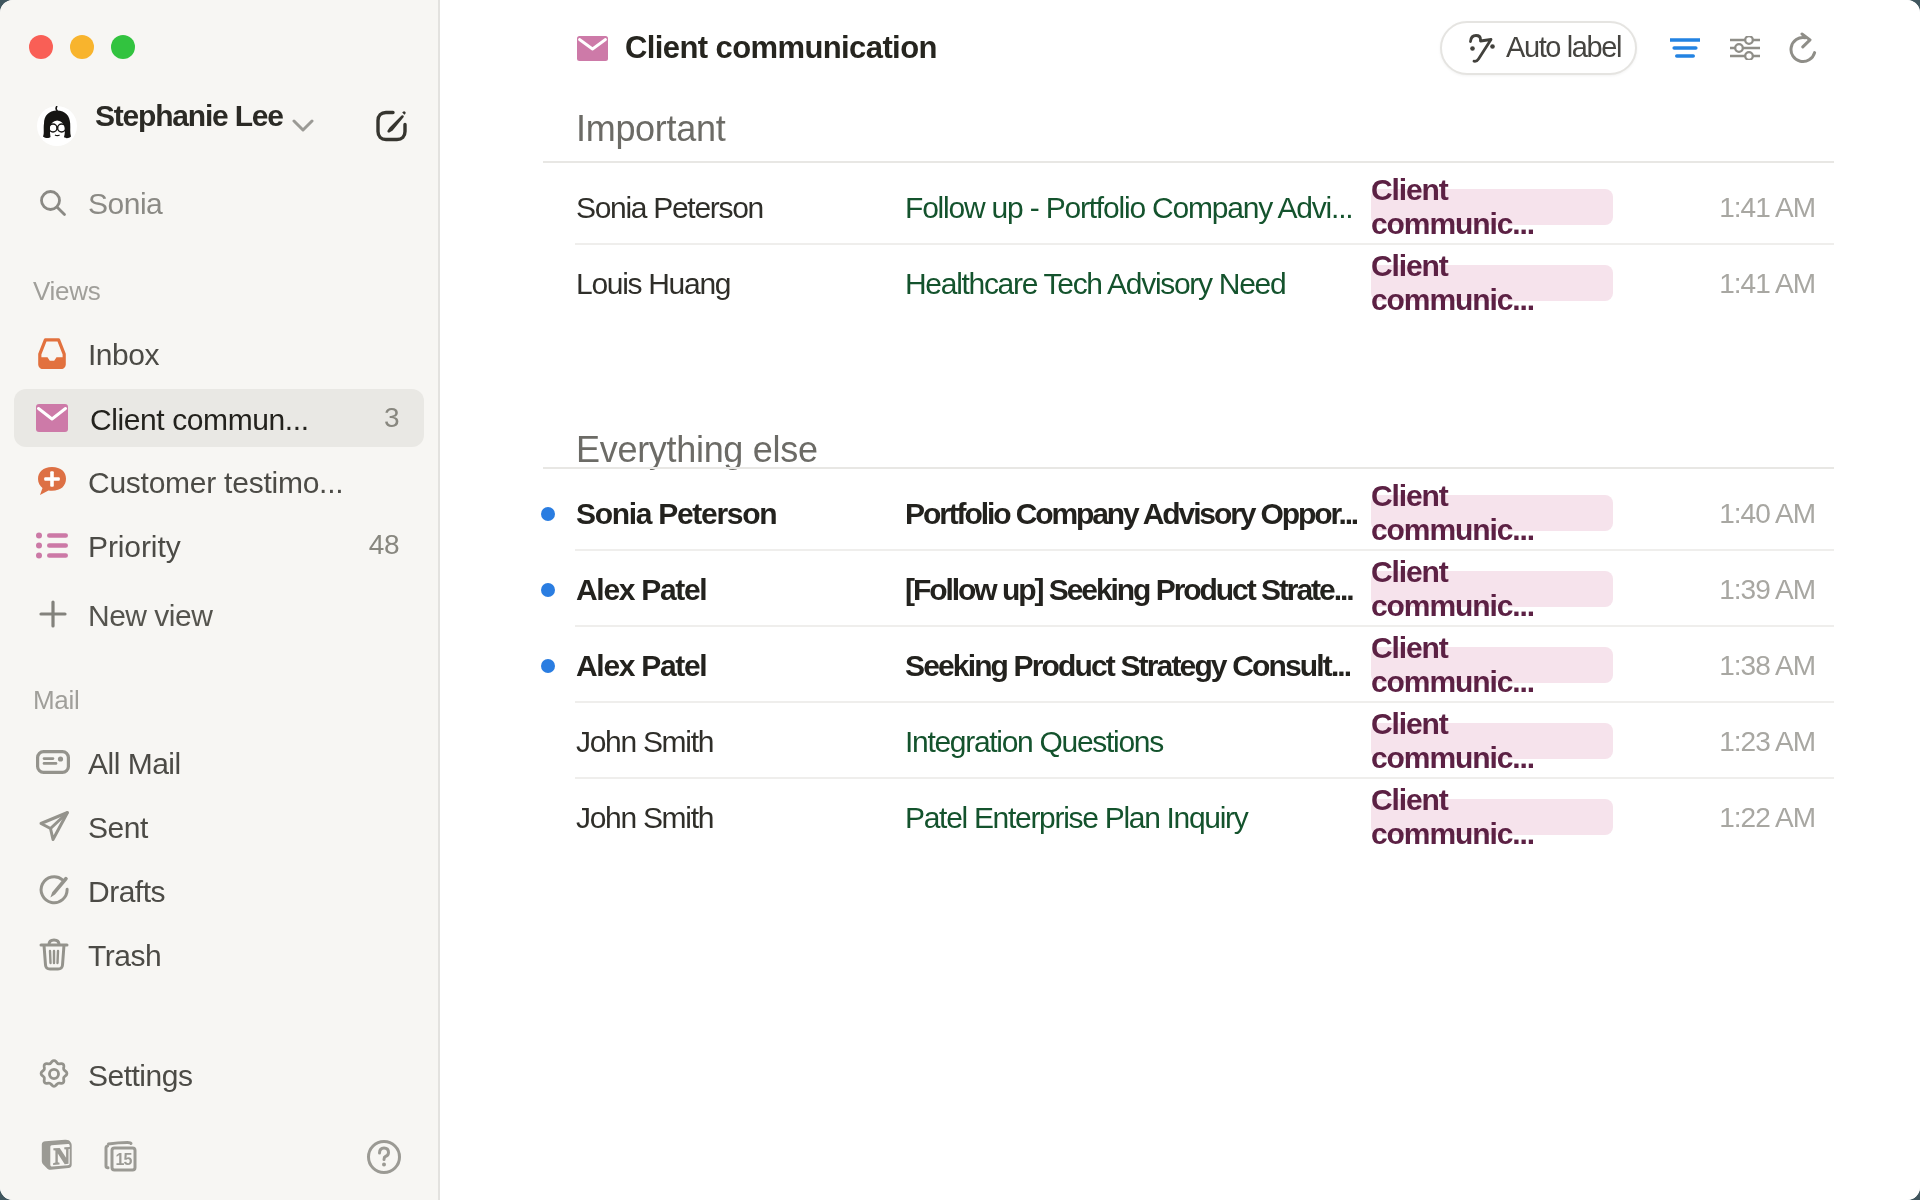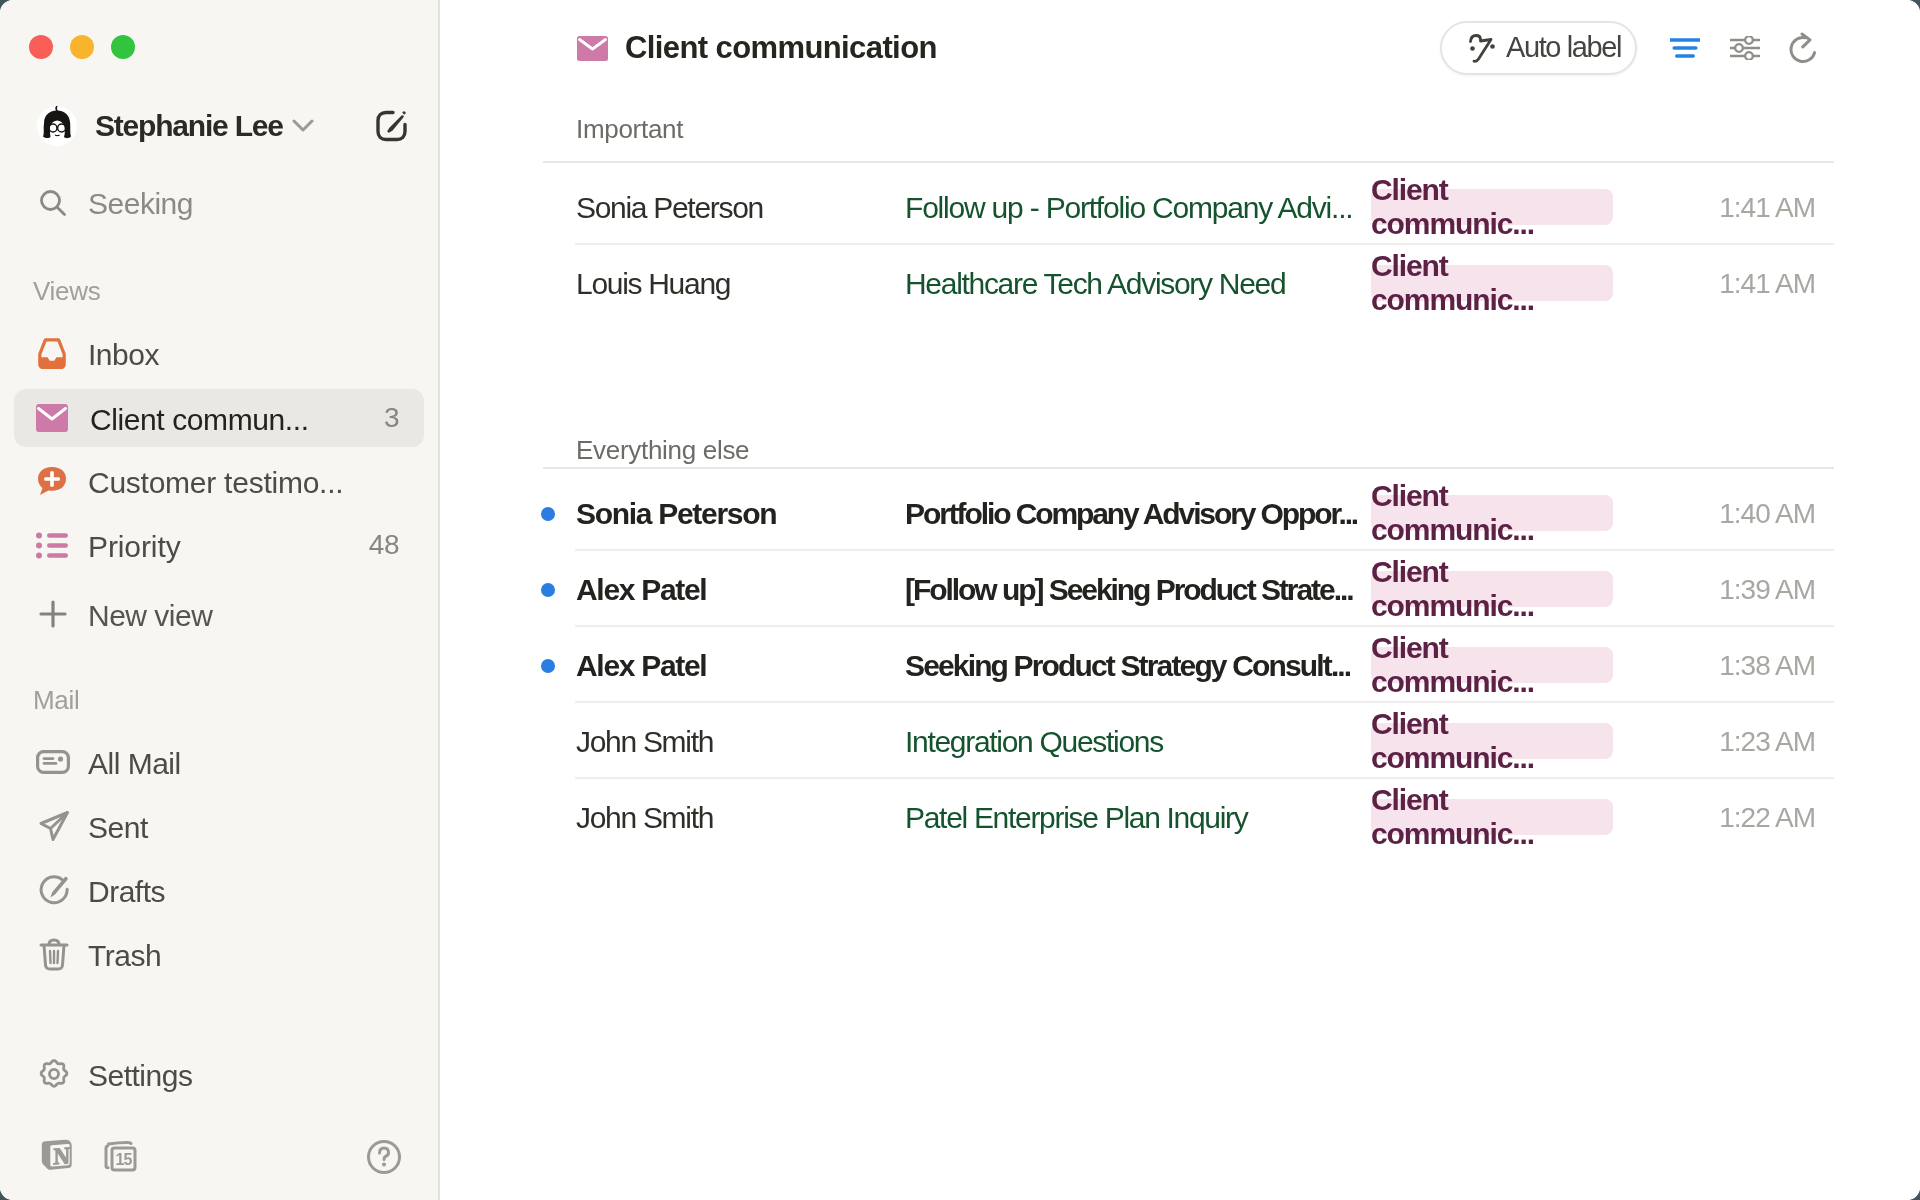--- a/index.html
+++ b/index.html
@@ -14,21 +14,21 @@
   .icon { position:absolute; }
   .mrow { position:absolute; left:0; width:100%; height:76px; }
   .sender { position:absolute; left:135px; top:calc(50% + 2px); transform:translateY(-50%); font-size:30px; color:#2f2e29; white-space:nowrap; letter-spacing:-1.3px;}
   .subject { position:absolute; left:464px; top:calc(50% + 2px); transform:translateY(-50%); font-size:30px; color:#14532d; white-space:nowrap; letter-spacing:-1.3px;}
   .chip { position:absolute; left:930px; top:calc(50% + 1px); transform:translateY(-50%); height:36px; width:242px; background:#f6e3ec; border-radius:8px; display:flex; align-items:center; justify-content:center; font-size:30px; font-weight:bold; color:#5c2144; letter-spacing:-1.1px; }
   .time { position:absolute; right:105px; top:calc(50% + 2px); transform:translateY(-50%); font-size:28px; color:#a8a7a2; letter-spacing:-1px; }
   .dot { position:absolute; left:100px; top:calc(50% + 2px); transform:translateY(-50%); width:14px; height:14px; border-radius:50%; background:#2a7de1; }
   .unread .sender, .unread .subject { font-weight:bold; color:#23221e; }
   .rowdiv { position:absolute; left:134px; right:86px; height:0; border-top:2px solid #efeeec; }
   .secdiv { position:absolute; left:102px; right:86px; height:0; border-top:2px solid #e8e7e4; }
-  .sechead { position:absolute; left:135px; font-size:26px; color:#6c6b66; letter-spacing:-0.3px; line-height:34.5px; }
+  .sechead { position:absolute; left:135px; font-size:36px; color:#6c6b66; letter-spacing:-0.3px; line-height:34.5px; }
 </style>
 </head>
 <body>
 <div class="window">
 
   <div class="sidebar">
     <div class="tl" style="left:29px; background:#f95f56;"></div>
     <div class="tl" style="left:70px; background:#f8b42d;"></div>
     <div class="tl" style="left:111px; background:#32c33f;"></div>
 
@@ -37,36 +37,36 @@
         <circle cx="20" cy="20" r="20" fill="#ffffff"></circle>
         <path d="M20.5 5 q-2.5 -2 -0.5 -5" stroke="#161513" stroke-width="1.6" fill="none"></path>
         <path d="M20 4.5 C11.5 4.5 7 10 7 17.5 C6.2 22.5 7.5 27.5 6 30.5 C8.5 32.5 12 32.5 13.5 31 C12.8 27 13 22 14 19.5 C15.8 16.2 18 15.5 20 15.5 C23.5 15.5 26.2 17.3 27.3 20.5 C28.2 23.5 28 28 27 31 C28.5 32.8 32 32.5 34 30.5 C32.8 27 33.5 22.5 33.2 17.5 C32.8 10 28.5 4.5 20 4.5 Z" fill="#161513"></path>
         <ellipse cx="20.2" cy="23.2" rx="7.4" ry="8.6" fill="#ffffff"></ellipse>
         <circle cx="16" cy="22" r="4" fill="none" stroke="#161513" stroke-width="1.5"></circle>
         <circle cx="24.6" cy="22" r="4" fill="none" stroke="#161513" stroke-width="1.5"></circle>
         <path d="M19.6 21.5 q0.7 -0.6 1.4 0" stroke="#161513" stroke-width="1.3" fill="none"></path>
         <path d="M18 29 q2.3 1.2 4.6 0" stroke="#161513" stroke-width="1.4" fill="none"></path>
       </svg>
     </div>
-    <div class="abs" style="left:95px; top:109px; font-size:30px; font-weight:bold; color:#2b2a25; letter-spacing:-1.2px; line-height:34.5px;">Stephanie Lee</div>
+    <div class="abs" style="left:95px; top:99px; font-size:30px; font-weight:bold; color:#2b2a25; letter-spacing:-1.2px; line-height:34.5px;">Stephanie Lee</div>
     <svg class="icon" style="left:292px; top:118px;" width="22" height="16" viewBox="0 0 22 16">
       <path d="M2 3 L11 12 L20 3" fill="none" stroke="#9b9a95" stroke-width="3" stroke-linecap="round" stroke-linejoin="round"></path>
     </svg>
 
     <svg class="icon" style="left:376px; top:108px;" width="32" height="35" viewBox="0 0 32 35">
       <path d="M17 4.5 H10 C5 4.5 2 7.5 2 12.5 v11 c0 5 3 8 8 8 h11 c5 0 8 -3 8 -8 v-7" fill="none" stroke="#36352f" stroke-width="3.4" stroke-linecap="round"></path>
       <path d="M26.5 8.5 L14.5 20.5 l-1.8 2.8 2.9 -1.7 z" fill="#36352f" stroke="#36352f" stroke-width="2.6" stroke-linejoin="round"></path>
       <path d="M29.2 5.9 l-0.8 0.8 -2.2 -2.2 0.8 -0.8 q1.1-1 2.2 0 q1.1 1.1 0 2.2 z" fill="#36352f"></path>
     </svg>
 
     <svg class="icon" style="left:39px; top:189px;" width="28" height="28" viewBox="0 0 28 28">
       <circle cx="11.5" cy="11.5" r="9" fill="none" stroke="#8a8984" stroke-width="2.8"></circle>
       <path d="M18.2 18.2 L25.5 25.5" stroke="#8a8984" stroke-width="2.8" stroke-linecap="round"></path>
     </svg>
-    <div class="sideitem" style="top:187px; color:#8b8a85;">Seeking</div>
+    <div class="sideitem" style="top:187px; color:#8b8a85;">Sonia</div>
 
     <div class="seclabel" style="top:276px;">Views</div>
 
     <svg class="icon" style="left:37px; top:338px;" width="30" height="31" viewBox="0 0 30 31">
       <path d="M8.4 1.8 h13.2 l5.6 14.4 v10.2 a3.2 3.2 0 0 1 -3.2 3.2 H6 a3.2 3.2 0 0 1 -3.2 -3.2 V16.2 z" fill="none" stroke="#e2713e" stroke-width="3.2" stroke-linejoin="round"></path>
       <path d="M2.8 19.2 h7.7 l2.3 3.6 h4.4 l2.3 -3.6 h7.7 v7.2 a3.2 3.2 0 0 1 -3.2 3.2 H6 a3.2 3.2 0 0 1 -3.2 -3.2 z" fill="#e2713e"></path>
     </svg>
     <div class="sideitem" style="top:338px;">Inbox</div>
 
     <div class="abs" style="left:14px; top:389px; width:410px; height:58px; background:#e9e8e4; border-radius:12px;"></div>

